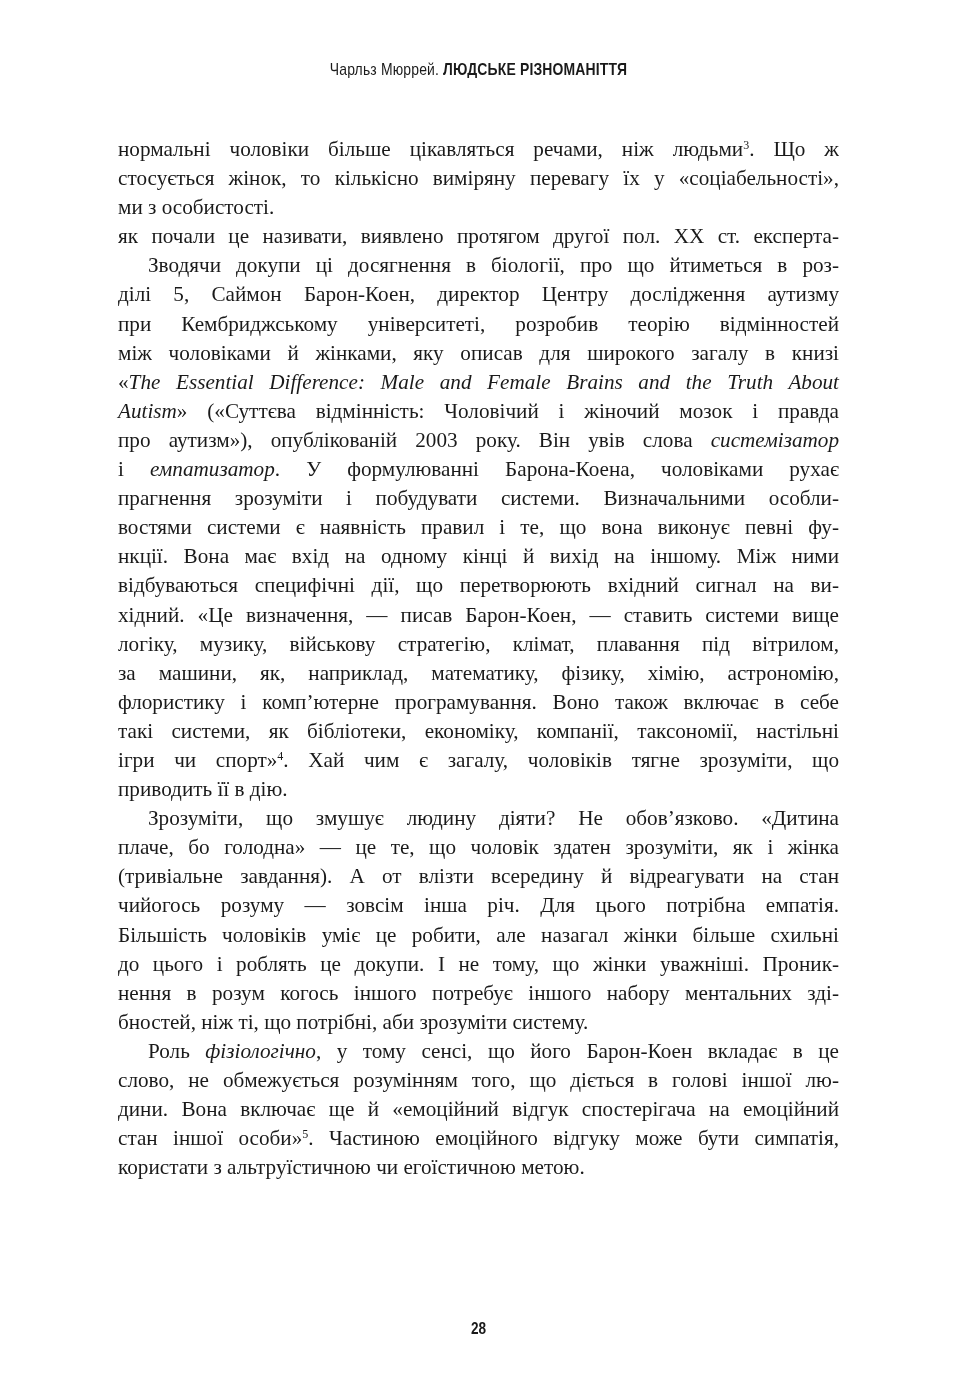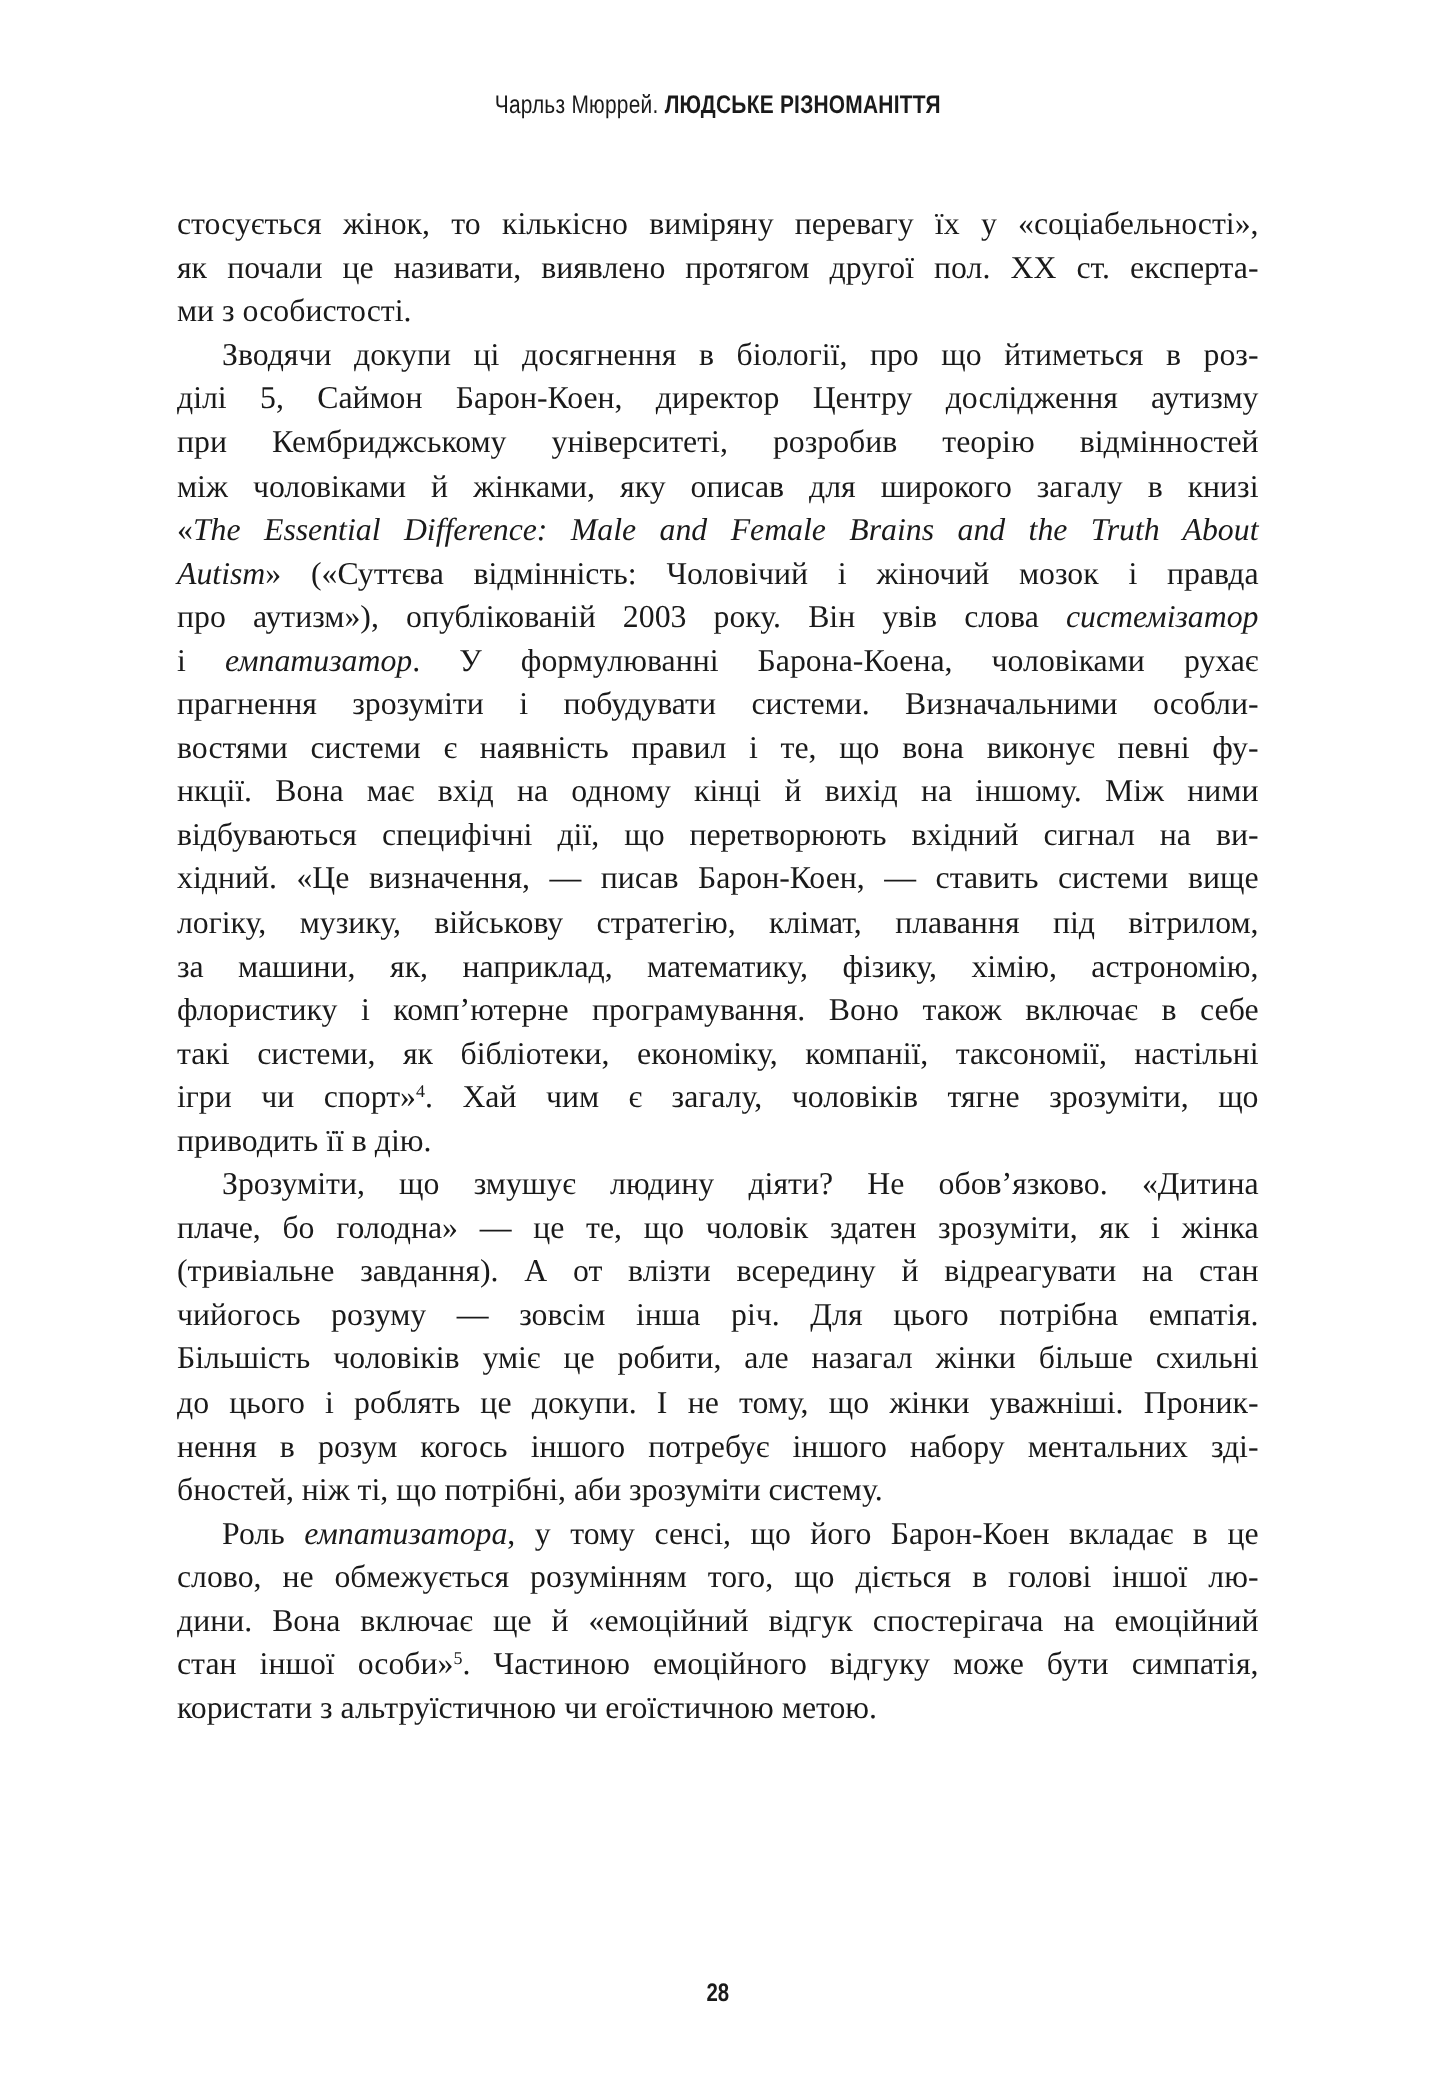--- a/index.html
+++ b/index.html
@@ -84,23 +84,24 @@
 </head>
 <body>
 
 <div class="running-head">
   <span class="author">Чарльз Мюррей.</span>
   <span class="title">ЛЮДСЬКЕ РІЗНОМАНІТТЯ</span>
 </div>
 
 <div class="text-block" id="text-block">
     <div class="para">
+      <div class="line"><span class="j"><span>нормальні чоловіки більше цікавляться речами, ніж людьми</span><sup class="fn">3</sup><span>. Що ж</span></span></div>
       <div class="line"><span class="j"><span>стосується жінок, то кількісно виміряну перевагу їх у «соціабельності»,</span></span></div>
+      <div class="line last"><span class="j"><span>ми з особистості.</span></span></div>
       <div class="line"><span class="j"><span>як почали це називати, виявлено протягом другої пол. XX ст. експерта-</span></span></div>
-      <div class="line last"><span class="j"><span>ми з особистості.</span></span></div>
     </div>
     <div class="para">
       <div class="line indent"><span class="j"><span>Зводячи докупи ці досягнення в біології, про що йтиметься в роз-</span></span></div>
       <div class="line"><span class="j"><span>ділі 5, Саймон Барон-Коен, директор Центру дослідження аутизму</span></span></div>
       <div class="line"><span class="j"><span>при Кембриджському університеті, розробив теорію відмінностей</span></span></div>
       <div class="line"><span class="j"><span>між чоловіками й жінками, яку описав для широкого загалу в книзі</span></span></div>
       <div class="line"><span class="j"><span>«</span><em>The Essential Difference: Male and Female Brains and the Truth About</em></span></div>
       <div class="line"><span class="j"><em>Autism</em><span>» («Суттєва відмінність: Чоловічий і жіночий мозок і правда</span></span></div>
       <div class="line"><span class="j"><span>про аутизм»), опублікованій 2003 року. Він увів слова </span><em>системізатор</em></span></div>
       <div class="line"><span class="j"><span>і </span><em>емпатизатор</em><span>. У формулюванні Барона-Коена, чоловіками рухає</span></span></div>
@@ -120,21 +121,21 @@
       <div class="line indent"><span class="j"><span>Зрозуміти, що змушує людину діяти? Не обов’язково. «Дитина</span></span></div>
       <div class="line"><span class="j"><span>плаче, бо голодна» — це те, що чоловік здатен зрозуміти, як і жінка</span></span></div>
       <div class="line"><span class="j"><span>(тривіальне завдання). А от влізти всередину й відреагувати на стан</span></span></div>
       <div class="line"><span class="j"><span>чийогось розуму — зовсім інша річ. Для цього потрібна емпатія.</span></span></div>
       <div class="line"><span class="j"><span>Більшість чоловіків уміє це робити, але назагал жінки більше схильні</span></span></div>
       <div class="line"><span class="j"><span>до цього і роблять це докупи. І не тому, що жінки уважніші. Проник-</span></span></div>
       <div class="line"><span class="j"><span>нення в розум когось іншого потребує іншого набору ментальних зді-</span></span></div>
       <div class="line last"><span class="j"><span>бностей, ніж ті, що потрібні, аби зрозуміти систему.</span></span></div>
     </div>
     <div class="para">
-      <div class="line indent"><span class="j"><span>Роль </span><em>емпатизатора</em><span>, у тому сенсі, що його Барон-Коен вкладає в це</span></span></div>
+      <div class="line indent"><span class="j"><span>Роль </span><em>фізіологічно</em><span>, у тому сенсі, що його Барон-Коен вкладає в це</span></span></div>
       <div class="line"><span class="j"><span>слово, не обмежується розумінням того, що діється в голові іншої лю-</span></span></div>
       <div class="line"><span class="j"><span>дини. Вона включає ще й «емоційний відгук спостерігача на емоційний</span></span></div>
       <div class="line"><span class="j"><span>стан іншої особи»</span><sup class="fn">5</sup><span>. Частиною емоційного відгуку може бути симпатія,</span></span></div>
       <div class="line last"><span class="j"><span>користати з альтруїстичною чи егоїстичною метою.</span></span></div>
     </div>
   </div>
 
 <div class="page-number">28</div>
 
 </body></html>

